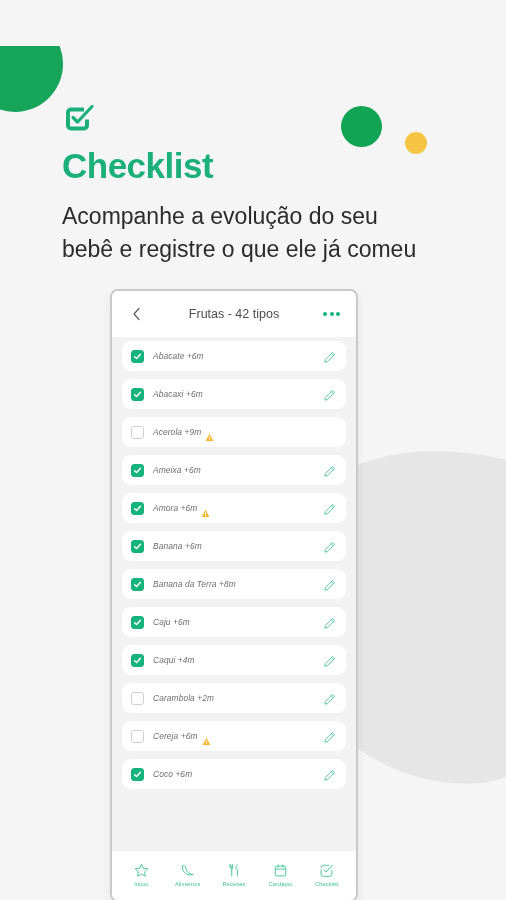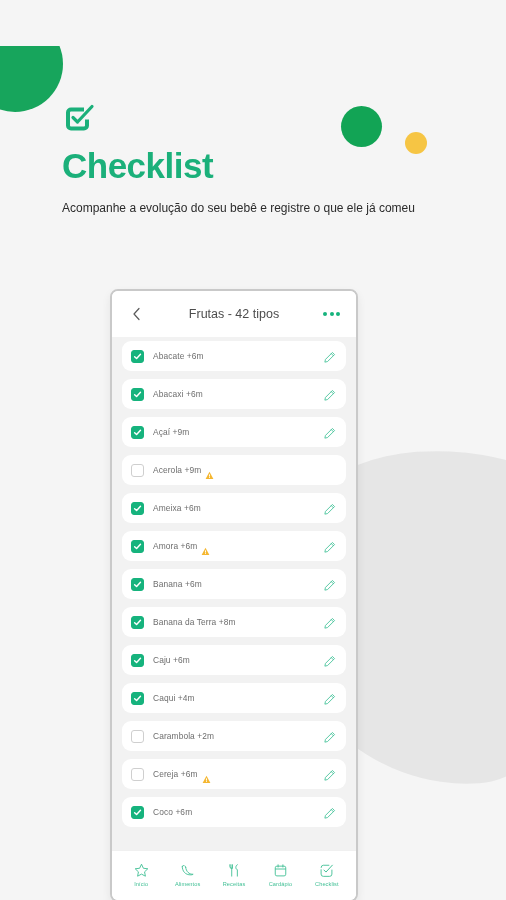--- a/index.html
+++ b/index.html
@@ -65,21 +65,21 @@
   .page-title {
     margin-top: 12px;
     font-size: 35px;
     font-weight: bold;
     color: #1bb07a;
     letter-spacing: -0.5px;
     line-height: 1;
   }
   .page-subtitle {
     margin-top: 17px;
-    font-size: 12px;
+    font-size: 23px;
     line-height: 1.42;
     color: #2b2b2b;
     max-width: 360px;
   }
 
   
   .phone {
     position: absolute;
     left: 110px; top: 243px;
     width: 248px; height: 613px;
@@ -165,20 +165,21 @@
     border: 1.5px solid #cfcfcf;
   }
   .cb.on svg { display: block; }
 
   .row-label {
     margin-left: 9px;
     font-size: 8.4px;
     color: #6d6d6d;
     white-space: nowrap;
     letter-spacing: 0.1px;
+    font-style: italic;
   }
   .warn-icon {
     margin-left: 4px;
     width: 9px; height: 9px;
     display: inline-block;
     vertical-align: -1px;
   }
   .row-spacer { flex: 1 1 auto; }
   .pencil {
     width: 13px; height: 13px;
@@ -273,33 +274,20 @@
             </svg>
           </span>
           <span class="row-label">Abacaxi +6m</span>
           <span class="row-spacer"></span>
           <span class="pencil"><svg width="13" height="13" viewBox="0 0 16 16" fill="none" xmlns="http://www.w3.org/2000/svg">
               <path d="M11.6 1.8 L14.2 4.4 L5.6 13 L2.3 13.7 L3 10.4 Z" stroke="#46c39a" stroke-width="1.1" stroke-linejoin="round"></path>
               <path d="M10.2 3.2 L12.8 5.8" stroke="#46c39a" stroke-width="1.1" stroke-linecap="round"></path>
             </svg></span>
         </div>
         <div class="list-row">
-          <span class="cb on">
-            <svg width="9" height="9" viewBox="0 0 10 10" fill="none" xmlns="http://www.w3.org/2000/svg">
-              <path d="M1.8 5.2 L4 7.3 L8.3 2.6" stroke="#ffffff" stroke-width="1.6" stroke-linecap="round" stroke-linejoin="round"></path>
-            </svg>
-          </span>
-          <span class="row-label">Açaí +9m</span>
-          <span class="row-spacer"></span>
-          <span class="pencil"><svg width="13" height="13" viewBox="0 0 16 16" fill="none" xmlns="http://www.w3.org/2000/svg">
-              <path d="M11.6 1.8 L14.2 4.4 L5.6 13 L2.3 13.7 L3 10.4 Z" stroke="#46c39a" stroke-width="1.1" stroke-linejoin="round"></path>
-              <path d="M10.2 3.2 L12.8 5.8" stroke="#46c39a" stroke-width="1.1" stroke-linecap="round"></path>
-            </svg></span>
-        </div>
-        <div class="list-row">
           <span class="cb off"></span>
           <span class="row-label">Acerola +9m</span>
           <span class="warn-icon"><svg width="9" height="9" viewBox="0 0 12 12" xmlns="http://www.w3.org/2000/svg">
               <path d="M6 1 L11.2 10.6 H0.8 Z" fill="#f5b731"></path>
               <rect x="5.35" y="4.2" width="1.3" height="3.3" rx="0.6" fill="#ffffff"></rect>
               <circle cx="6" cy="8.7" r="0.72" fill="#ffffff"></circle>
             </svg></span>
           <span class="row-spacer"></span>
           <span class="pencil hidden"><svg width="13" height="13" viewBox="0 0 16 16" fill="none" xmlns="http://www.w3.org/2000/svg">
               <path d="M11.6 1.8 L14.2 4.4 L5.6 13 L2.3 13.7 L3 10.4 Z" stroke="#46c39a" stroke-width="1.1" stroke-linejoin="round"></path>

